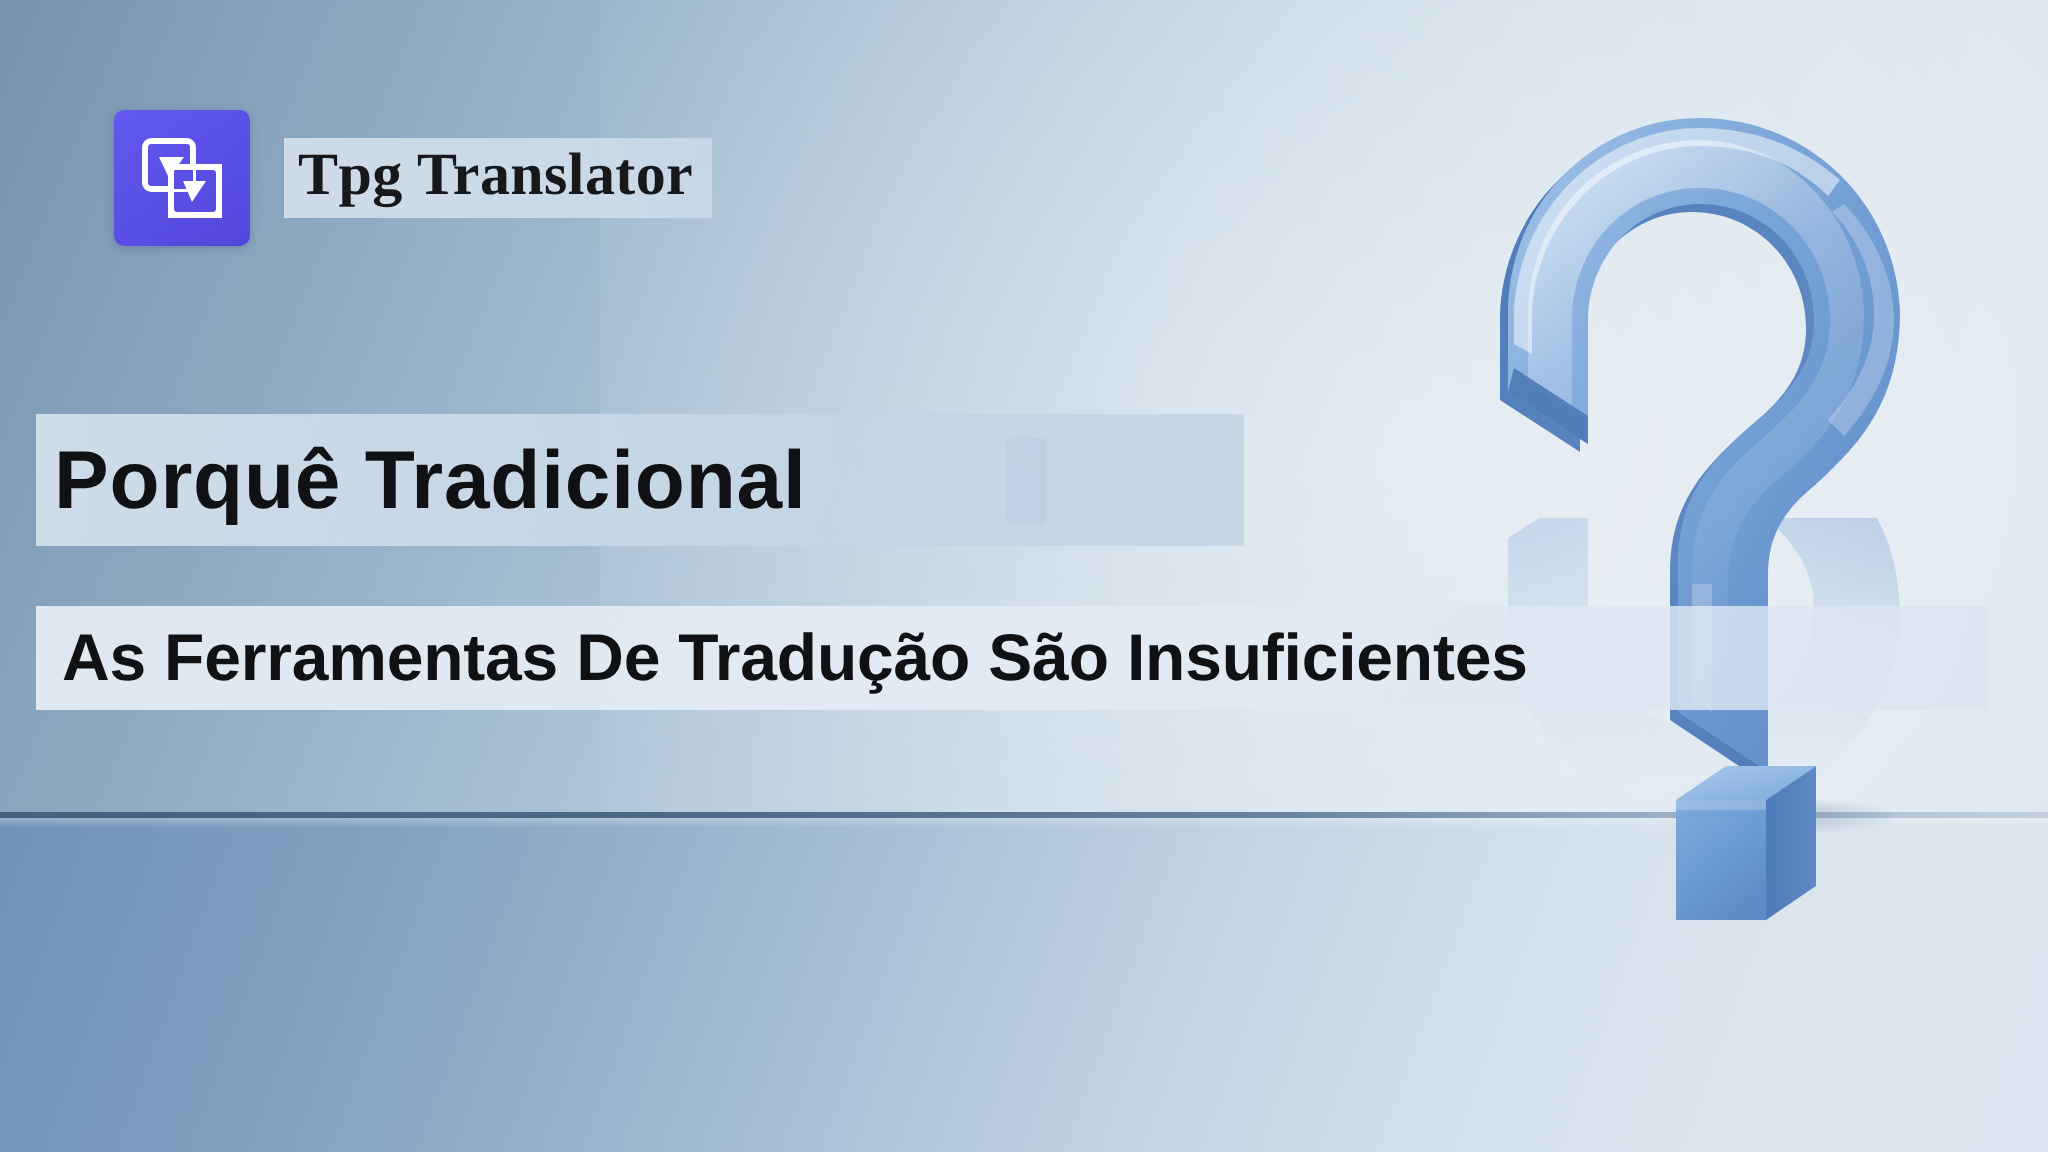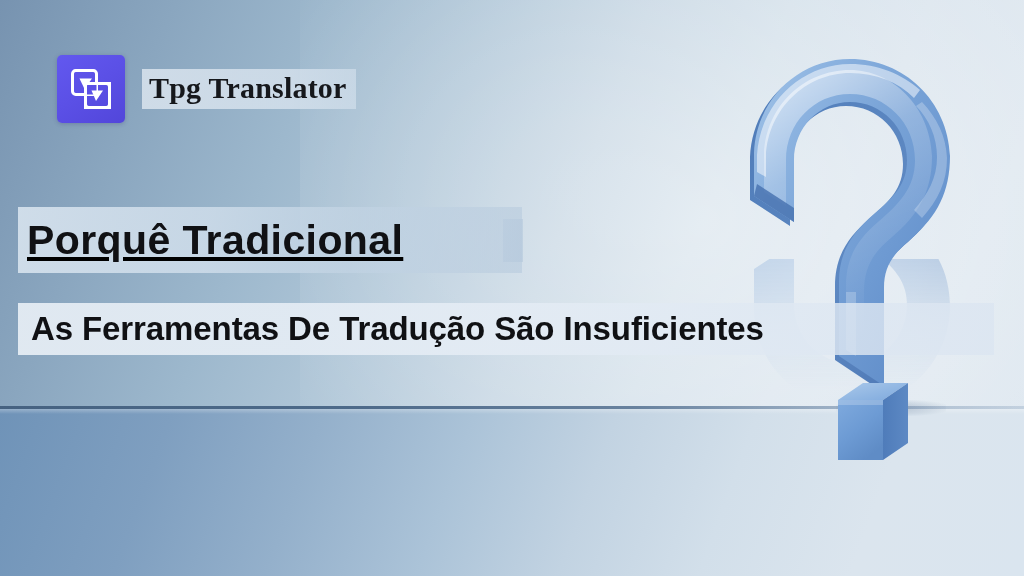--- a/index.html
+++ b/index.html
@@ -121,30 +121,29 @@
     white-space: nowrap;
     line-height: 1.08;
     font-family: Liberation Serif, serif;
   }
 
   
   #headline {
     position: absolute;
     left: 18px;
     top: 207px;
-    width: 504px;
+    width: 604px;
     height: 66px;
     background: linear-gradient(100deg,
        rgba(226,236,245,.80) 0%,
        rgba(216,228,240,.72) 38%,
        rgba(196,213,229,.62) 66%,
        rgba(180,200,220,.55) 100%);
     display: flex;
     align-items: center;
-    text-decoration: underline;
   }
   #headline-text {
     font-size: 41px;
     font-weight: bold;
     color: #101114;
     letter-spacing: .4px;
     padding-left: 9px;
     white-space: nowrap;
   }
   

